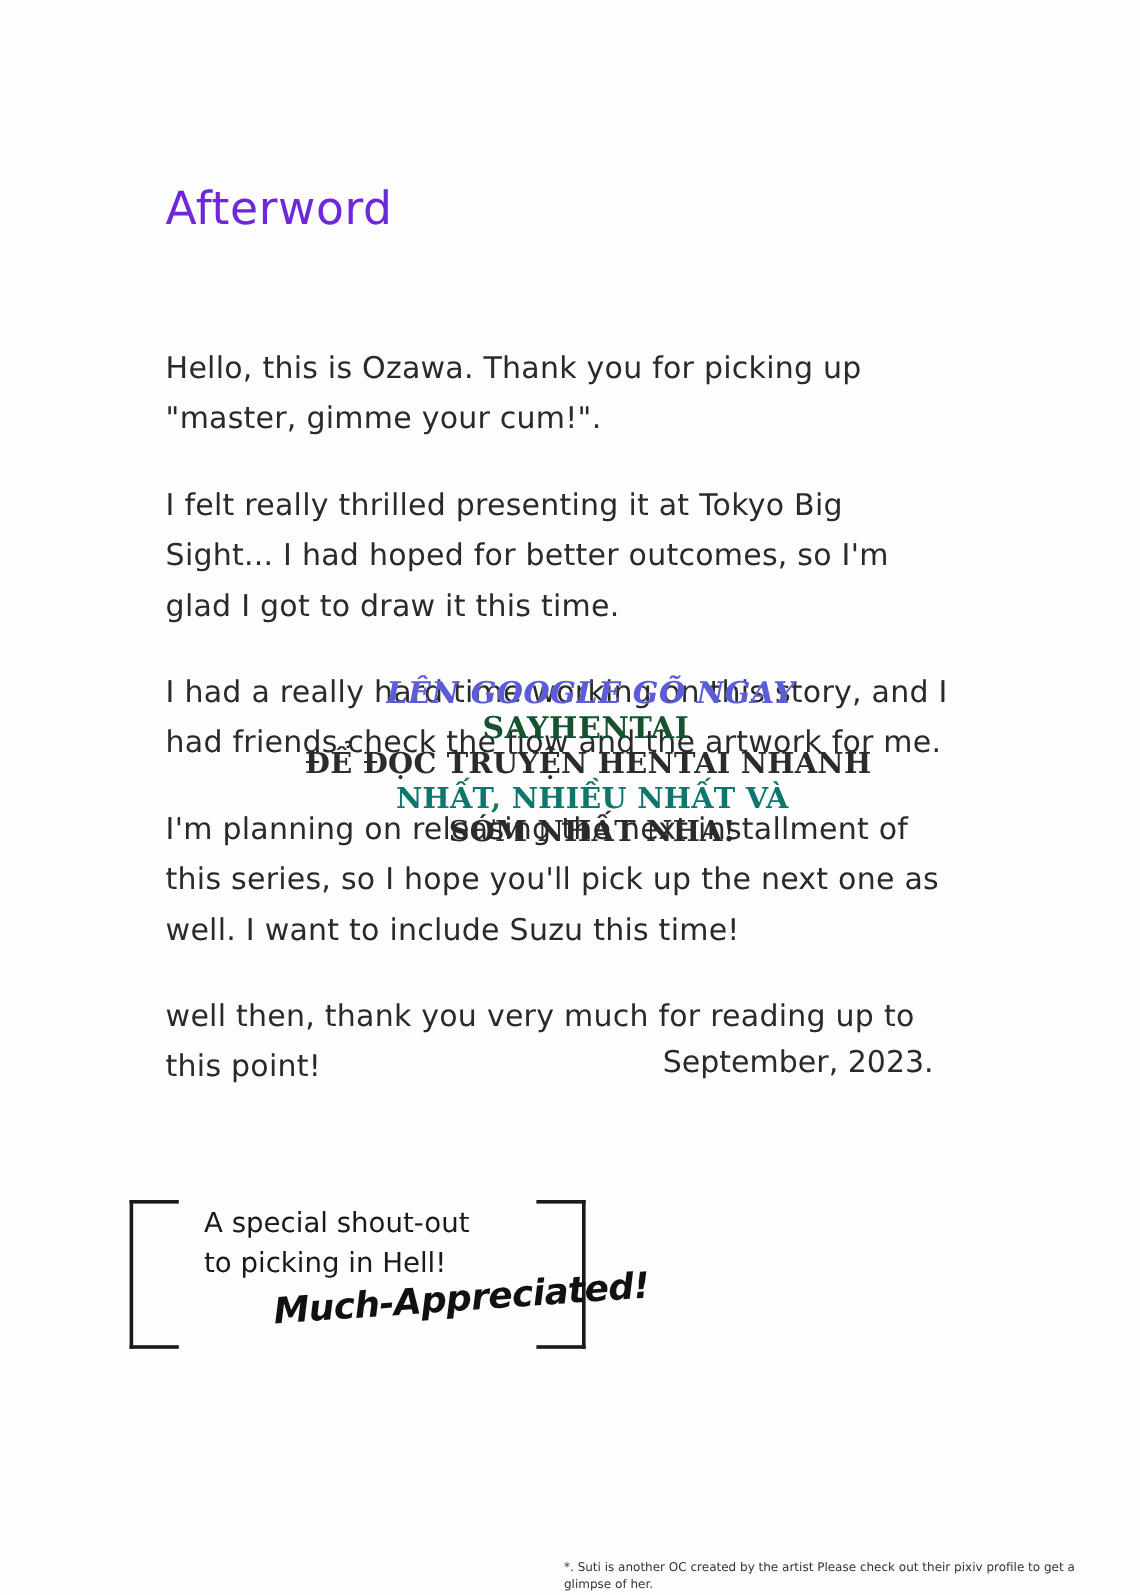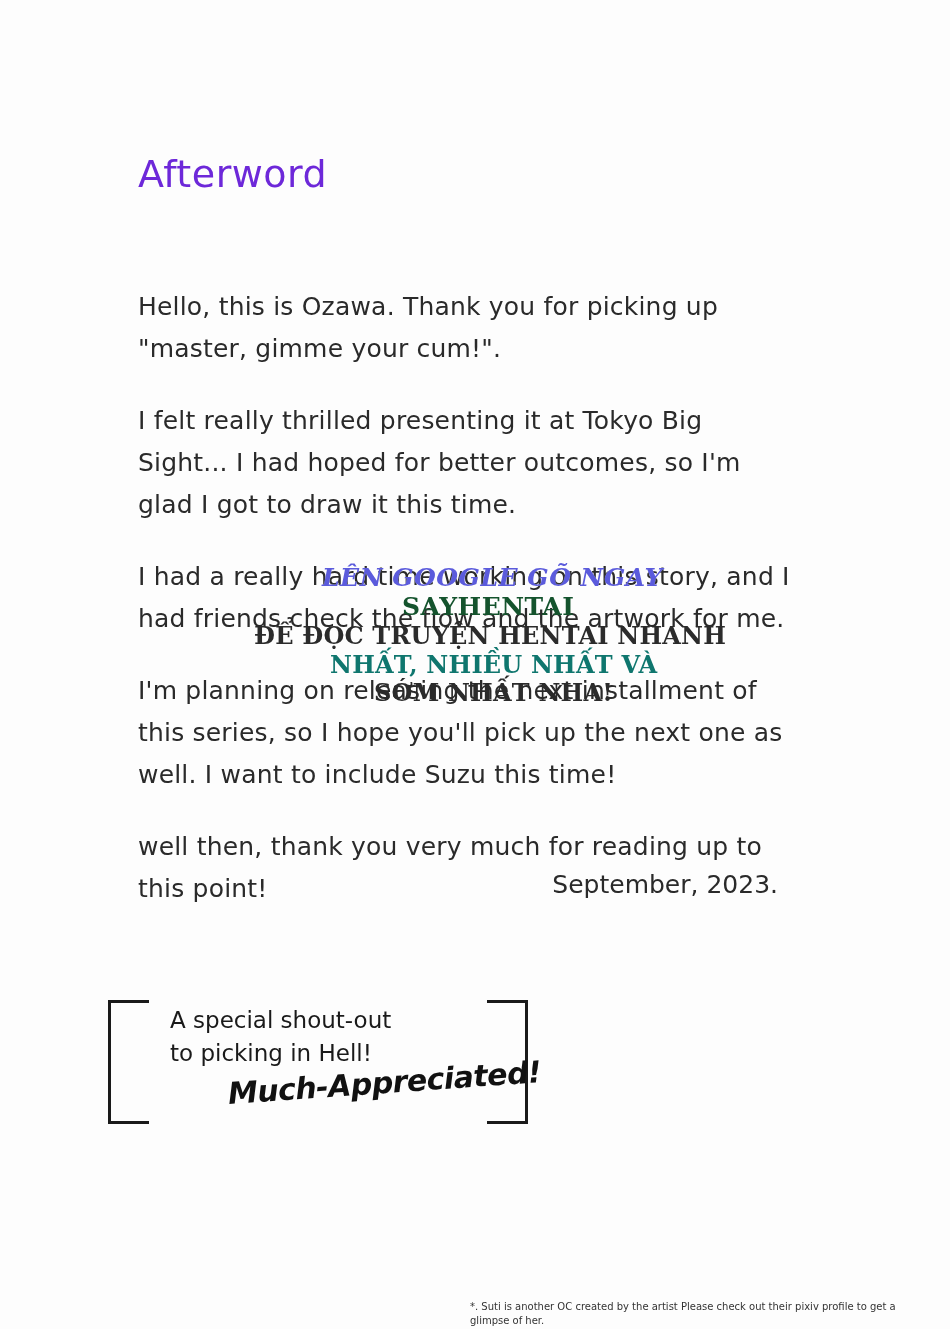--- a/index.html
+++ b/index.html
@@ -64,21 +64,20 @@
     color: #2a2a2a;
   }
 
   
   .shoutout {
     position: absolute;
     left: 108px;
     top: 1000px;
     width: 380px;
     height: 118px;
-    padding-left: 40px;
   }
   .shoutout .bracket-left,
   .shoutout .bracket-right {
     position: absolute;
     width: 38px;
     height: 118px;
   }
   .shoutout .bracket-left {
     left: 0;
     top: 0;

